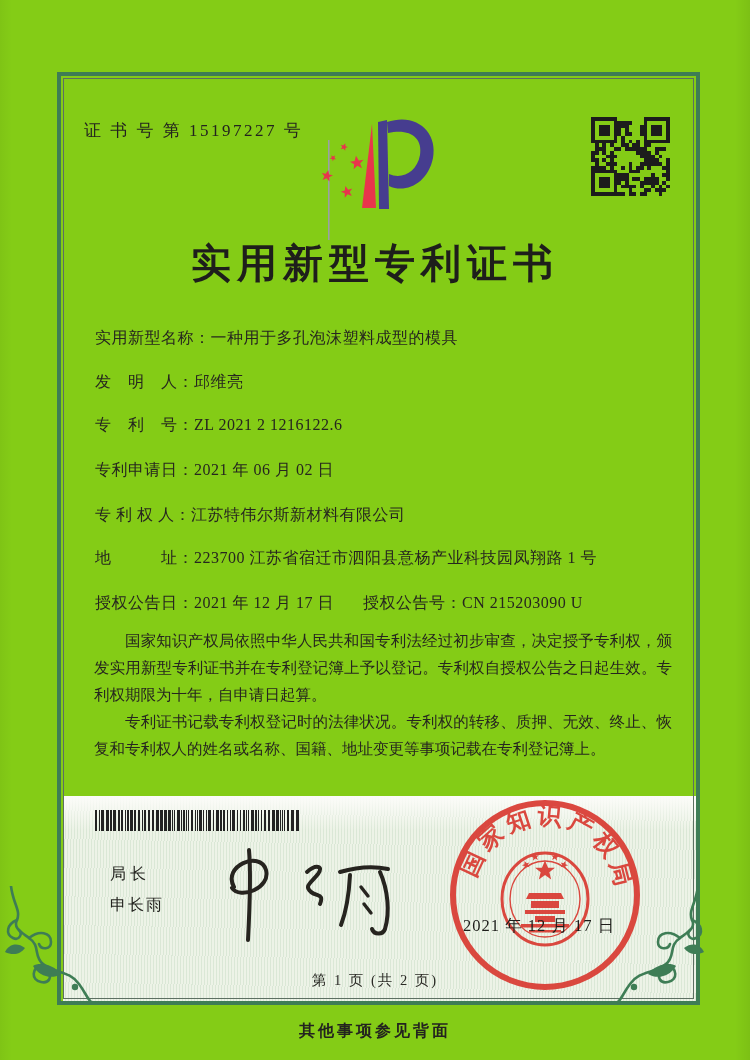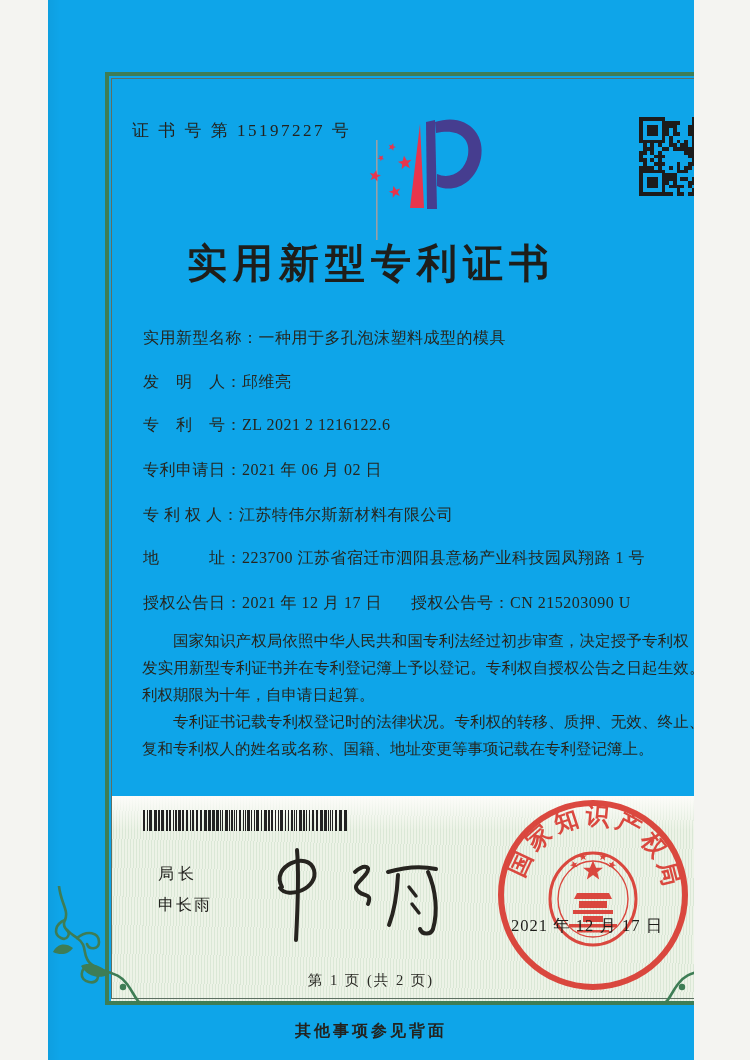--- a/index.html
+++ b/index.html
@@ -2,22 +2,22 @@
 <html><head>
 <meta charset="utf-8">
 <style>
   html,body{margin:0;padding:0;}
   body{
     width:750px;height:1060px;
     font-family:"Liberation Serif","DejaVu Serif",serif;
     background:#f4f4f1;
   }
   #page{
-    position:relative;width:646px;height:1060px;overflow:hidden;
-    background:#0ea5e9;color:#2b2b28;margin-left:48px;
+    position:relative;width:750px;height:1060px;overflow:hidden;
+    background:#84cc16;color:#2b2b28;
   }
   
   #page::after{
     content:"";position:absolute;inset:0;pointer-events:none;
     background:linear-gradient(90deg,rgba(0,0,0,.04),rgba(0,0,0,0) 12px,rgba(0,0,0,0) 735px,rgba(0,0,0,.06));
   }
   
   .texture{
     position:absolute;left:63px;top:796px;width:633px;height:206px;
     background:

